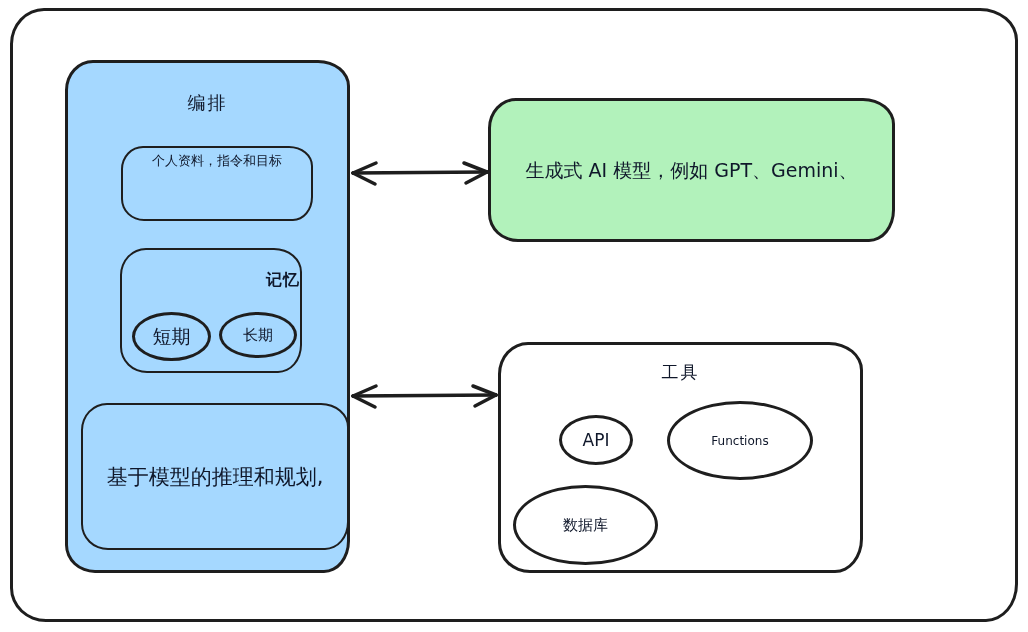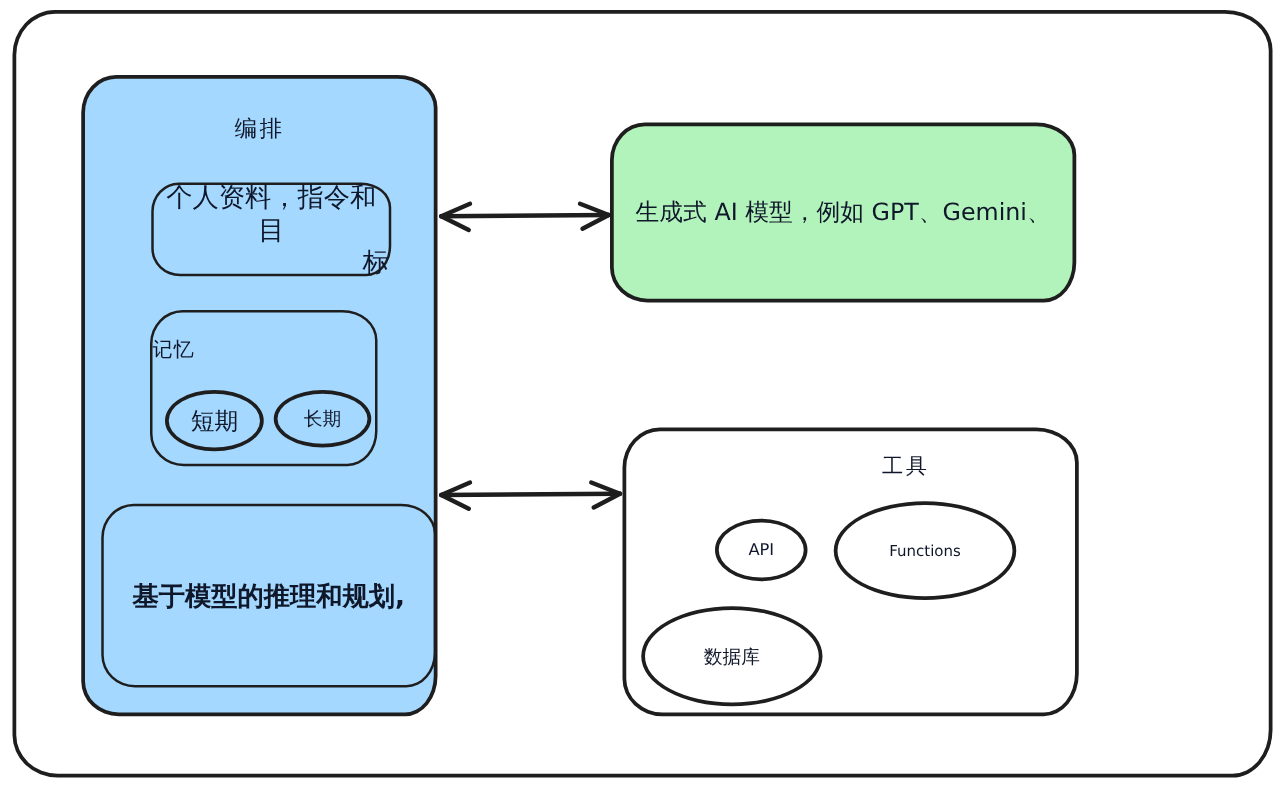--- a/index.html
+++ b/index.html
@@ -40,38 +40,38 @@
   .subbox {
     position: absolute;
     border: 2.5px solid #1e1e1e;
     box-sizing: border-box;
     background: transparent;
   }
   .profile-box {
     left: 53px; top: 83px;
     width: 192px; height: 75px;
     border-radius: 22px 24px 20px 23px / 23px 20px 24px 22px;
-    display: flex; flex-direction: column;
+    display: flex; flex-direction: row;
     justify-content: center;
     text-align: center;
-    font-size: 21px;
+    font-size: 13px;
     line-height: 26px;
-    align-items: flex-end;
   }
   .memory-box {
     left: 52px; top: 185px;
     width: 182px; height: 125px;
     border-radius: 26px 28px 24px 27px / 27px 24px 28px 26px;
   }
   .memory-title {
     position: absolute;
     left: 0; top: 20px; width: 100%;
-    text-align: left;
+    text-align: right;
     font-size: 16px;
     letter-spacing: 1px;
+    font-weight: bold;
   }
   .ellipse {
     position: absolute;
     border: 3px solid #1e1e1e;
     border-radius: 50%;
     box-sizing: border-box;
     display: flex;
     align-items: center;
     justify-content: center;
     background: transparent;
@@ -80,48 +80,46 @@
   .long-term  { left: 97px; top: 62px; width: 78px; height: 46px; font-size: 15px; }
   .reasoning-box {
     left: 13px; top: 340px;
     width: 268px; height: 147px;
     border-radius: 26px 28px 24px 27px / 27px 24px 28px 26px;
     display: flex; flex-direction: column;
     justify-content: center;
     text-align: center;
     font-size: 21px;
     line-height: 32px;
-    font-weight: bold;
   }
   .model-box {
     left: 488px; top: 98px;
-    width: 373px; height: 144px;
+    width: 407px; height: 144px;
     background: #b2f2bb;
     border-radius: 28px 32px 26px 30px / 30px 26px 32px 28px;
     display: flex; flex-direction: column;
     justify-content: center;
     text-align: center;
     font-size: 19px;
     line-height: 27px;
   }
   .tools-box {
     left: 498px; top: 342px;
     width: 365px; height: 231px;
     background: #ffffff;
     border-radius: 30px 34px 28px 32px / 32px 28px 34px 30px;
   }
   .tools-title {
     position: absolute;
     left: 0; top: 16px; width: 100%;
     text-align: center;
     font-size: 17px;
     letter-spacing: 2px;
-    padding-left: 44px;
   }
-  .api-ellipse       { left: 71px;  top: 70px;  width: 74px;  height: 50px; font-size: 13px; }
+  .api-ellipse       { left: 58px;  top: 70px;  width: 74px;  height: 50px; font-size: 17px; }
   .functions-ellipse { left: 166px; top: 56px;  width: 146px; height: 79px; font-size: 12px; }
   .database-ellipse  { left: 12px;  top: 140px; width: 145px; height: 80px; font-size: 15px; }
   .agents-ellipse    { left: 180px; top: 143px; width: 144px; height: 83px; font-size: 18px; }
   .arrows {
     position: absolute;
     left: 0; top: 0;
     width: 1028px; height: 632px;
     pointer-events: none;
   }
   .line { display: block; }

